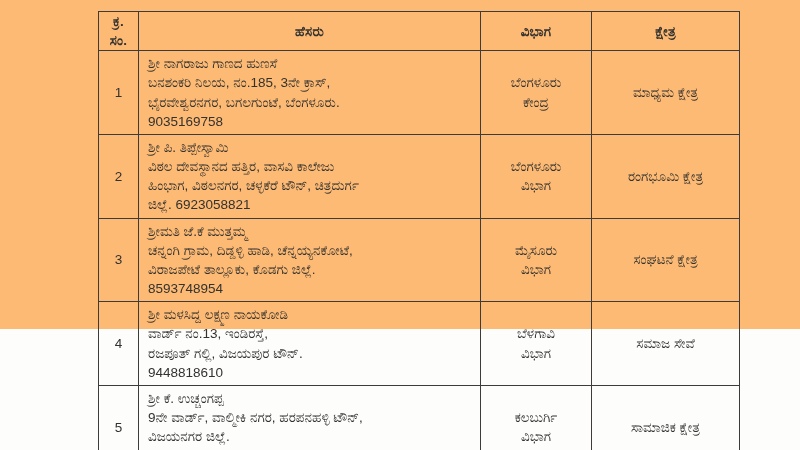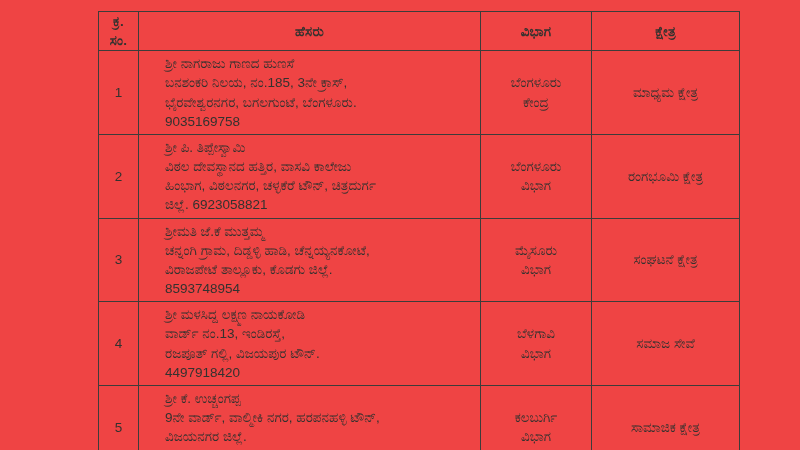--- a/index.html
+++ b/index.html
@@ -5,22 +5,22 @@
   * { margin: 0; padding: 0; box-sizing: border-box; }
   html, body {
     width: 800px; height: 450px;
     overflow: hidden;
     background: #fdfdfc;
     font-family: "Liberation Sans", "DejaVu Sans", sans-serif;
     color: #333231;
   }
   .page {
     position: relative;
-    width: 800px; height: 450px;
-    background: #ef4444;
+    width: 800px; height: 329px;
+    background: #fdba74;
   }
   table.doc-table {
     position: absolute;
     left: 98px; top: 11px;
     width: 641px;
     border-collapse: collapse;
     table-layout: fixed;
   }
   table.doc-table th, table.doc-table td {
     border: 1.6px solid #3d3c3a;
@@ -37,21 +37,21 @@
     white-space: pre-line;
     letter-spacing: 0.2px;
   }
   td.slno {
     text-align: center;
     font-size: 14px;
     color: #2c2b29;
   }
   td.name-cell {
     text-align: left;
-    padding: 3px 6px 3px 26px;
+    padding: 3px 6px 3px 9px;
     white-space: pre-line;
   }
   td.div-cell, td.field-cell {
     text-align: center;
     white-space: pre-line;
     padding: 2px 4px;
   }
   tr.r1 { height: 80px; }
   tr.r2 { height: 79px; }
   tr.r3 { height: 79px; }
@@ -107,21 +107,21 @@
 8593748954</td>
         <td class="div-cell">ಮೈಸೂರು
 ವಿಭಾಗ</td>
         <td class="field-cell">ಸಂಘಟನೆ ಕ್ಷೇತ್ರ</td>
       </tr>
       <tr class="r4">
         <td class="slno">4</td>
         <td class="name-cell">ಶ್ರೀ ಮಳಸಿದ್ದ ಲಕ್ಷ್ಮಣ ನಾಯಕೋಡಿ
 ವಾರ್ಡ್ ನಂ.13, ಇಂಡಿರಸ್ತೆ,
 ರಜಪೂತ್ ಗಲ್ಲಿ, ವಿಜಯಪುರ ಟೌನ್.
-4497918420</td>
+9448818610</td>
         <td class="div-cell">ಬೆಳಗಾವಿ
 ವಿಭಾಗ</td>
         <td class="field-cell">ಸಮಾಜ ಸೇವೆ</td>
       </tr>
       <tr class="r5">
         <td class="slno">5</td>
         <td class="name-cell">ಶ್ರೀ ಕೆ. ಉಚ್ಚಂಗಪ್ಪ
 9ನೇ ವಾರ್ಡ್, ವಾಲ್ಮೀಕಿ ನಗರ, ಹರಪನಹಳ್ಳಿ ಟೌನ್,
 ವಿಜಯನಗರ ಜಿಲ್ಲೆ.
 9901983308 / 9448926308</td>

